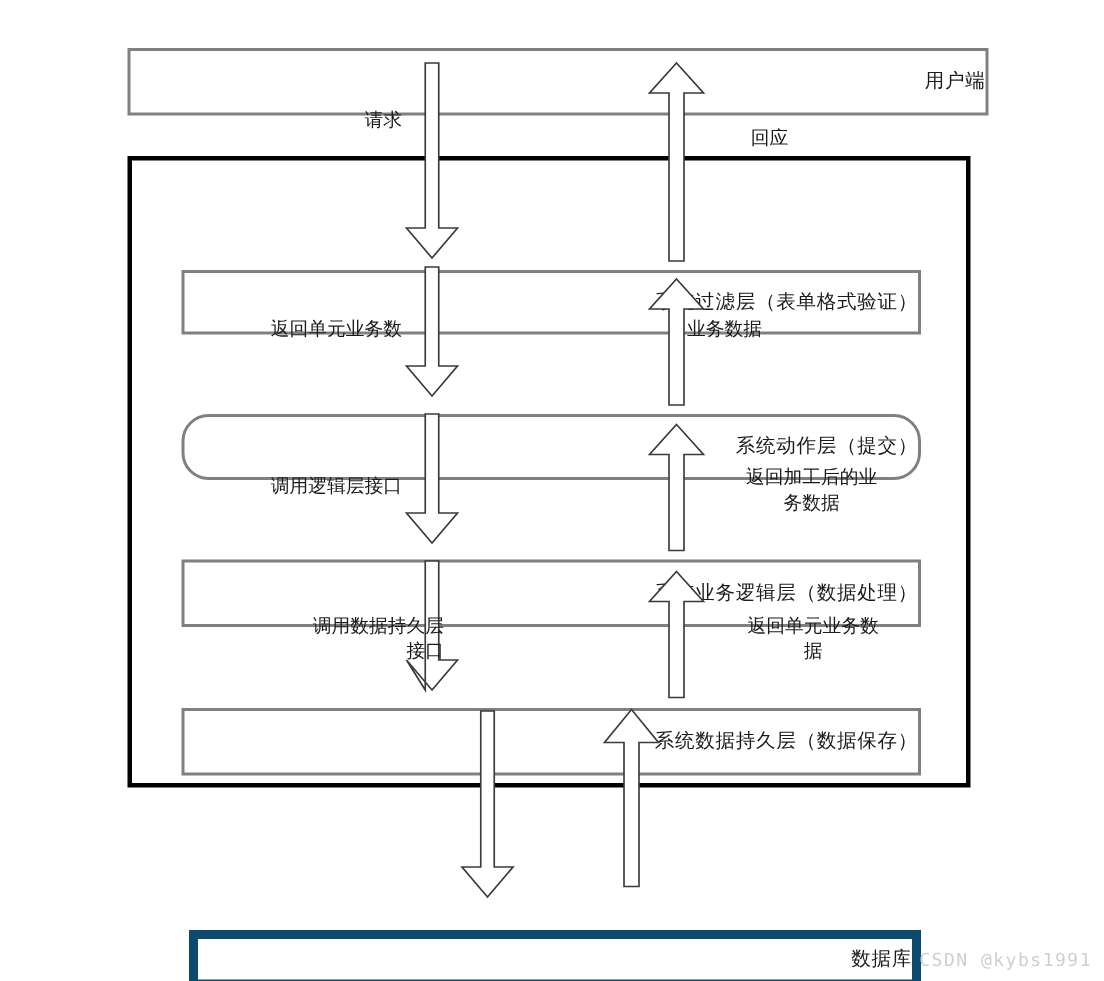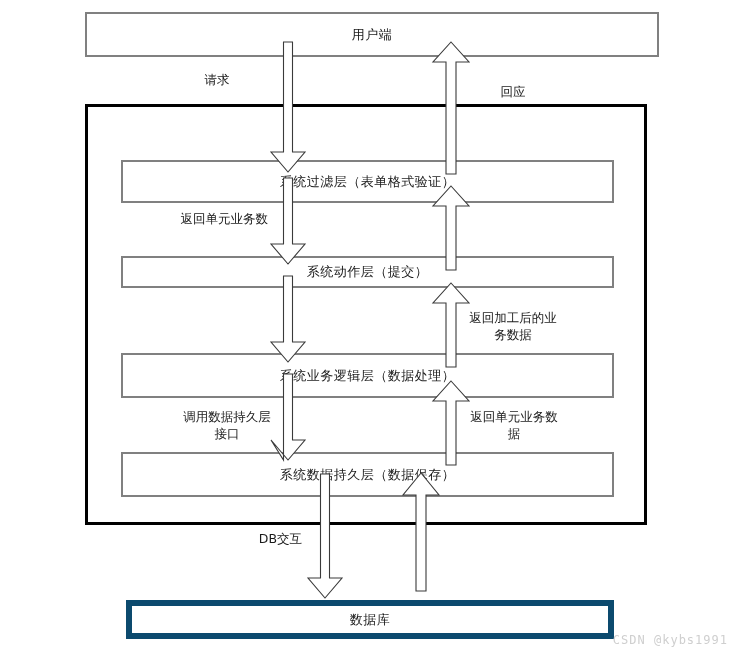--- a/index.html
+++ b/index.html
@@ -17,22 +17,23 @@
     background: #ffffff;
     overflow: hidden;
   }
   .box {
     position: absolute;
     box-sizing: border-box;
     border: 2px solid #808080;
     background: transparent;
     display: flex;
     align-items: center;
-    justify-content: center;
+    justify-content: flex-end;
     z-index: 3;
+    margin-top: 20px;
   }
   .box-label {
     font-size: 13px;
     color: #1a1a1a;
     letter-spacing: 0.5px;
     white-space: nowrap;
     line-height: 1.2;
   }
   .client-box {
     left: 85px;
@@ -57,21 +58,21 @@
     box-sizing: border-box;
     border: 3px solid #000000;
     background: transparent;
     z-index: 2;
   }
   .layer-box {
     left: 121px;
     width: 493px;
   }
   .layer1 { top: 160px; height: 43px; }
-  .layer2 { top: 256px; height: 32px; }
+  .layer2 { top: 256px; height: 44px; border-radius: 18px; }
   .layer3 { top: 353px; height: 45px; }
   .layer4 { top: 452px; height: 45px; }
 
   .arrow-svg {
     position: absolute;
     overflow: visible;
     z-index: 5;
   }
   .arrow-shape {
     fill: #ffffff;
@@ -80,21 +81,21 @@
   }
   .edge-label {
     position: absolute;
     font-size: 12.5px;
     color: #1a1a1a;
     line-height: 1.35;
     white-space: pre-line;
     z-index: 6;
   }
   .edge-label.right-align { text-align: right; }
-  .edge-label.center-align { text-align: center; }
+  .edge-label.center-align { text-align: center; margin-left: 28px; }
   .watermark {
     position: absolute;
     right: 8px;
     bottom: 7px;
     font-size: 12px;
     color: #cfcfcf;
     letter-spacing: 1px;
     font-family: "DejaVu Sans Mono", "Liberation Mono", monospace;
     z-index: 8;
   }
@@ -123,62 +124,63 @@
     <span class="box-label">系统数据持久层（数据保存）</span>
   </div>
 
   <div class="box db-box">
     <span class="box-label">数据库</span>
   </div>
 
   <svg class="arrow-svg" style="left:268px; top:42px;" width="40" height="132" viewBox="0 0 40 132">
     <polygon class="arrow-shape" points="15.5,0 24.5,0 24.5,110 37,110 20,130 3,110 15.5,110"></polygon>
   </svg>
-  <div class="edge-label right-align" style="left:178px; top:72px; width:78px;text-align:center;">请求</div>
+  <div class="edge-label right-align" style="left:190px; top:72px; width:78px;">请求</div>
 
   <svg class="arrow-svg" style="left:430px; top:42px;" width="42" height="134" viewBox="0 0 42 134">
     <polygon class="arrow-shape" points="21,0 39,20 26,20 26,132 16,132 16,20 3,20"></polygon>
   </svg>
   <div class="edge-label" style="left:458px; top:84px; width:110px;text-align:center;">回应</div>
 
   <svg class="arrow-svg" style="left:268px; top:178px;" width="40" height="88" viewBox="0 0 40 88">
     <polygon class="arrow-shape" points="15.5,0 24.5,0 24.5,66 37,66 20,86 3,66 15.5,66"></polygon>
   </svg>
   <div class="edge-label right-align" style="left:122px; top:211px; width:146px;">返回单元业务数</div>
 
   <svg class="arrow-svg" style="left:430px; top:186px;" width="42" height="86" viewBox="0 0 42 86">
     <polygon class="arrow-shape" points="21,0 39,20 26,20 26,84 16,84 16,20 3,20"></polygon>
   </svg>
+  <div class="edge-label" style="left:458px; top:211px; width:120px;">业务数据</div>
 
   <svg class="arrow-svg" style="left:268px; top:276px;" width="40" height="88" viewBox="0 0 40 88">
     <polygon class="arrow-shape" points="15.5,0 24.5,0 24.5,66 37,66 20,86 3,66 15.5,66"></polygon>
   </svg>
+  <div class="edge-label right-align" style="left:122px; top:316px; width:146px;">调用逻辑层接口</div>
 
   <svg class="arrow-svg" style="left:430px; top:283px;" width="42" height="86" viewBox="0 0 42 86">
     <polygon class="arrow-shape" points="21,0 39,20 26,20 26,84 16,84 16,20 3,20"></polygon>
   </svg>
   <div class="edge-label center-align" style="left:458px; top:310px; width:110px;">返回加工后的业
 务数据</div>
 
   <svg class="arrow-svg" style="left:268px; top:374px;" width="40" height="88" viewBox="0 0 40 88">
     <polygon class="arrow-shape" points="15.5,0 24.5,0 24.5,66 37,66 20,86 3,66 15.5,86"></polygon>
   </svg>
-  <div class="edge-label center-align" style="left:174px; top:409px; width:106px;">调用数据持久层
+  <div class="edge-label center-align" style="left:162px; top:409px; width:106px;text-align:right;">调用数据持久层
 接口</div>
 
   <svg class="arrow-svg" style="left:430px; top:381px;" width="42" height="86" viewBox="0 0 42 86">
     <polygon class="arrow-shape" points="21,0 39,20 26,20 26,84 16,84 16,20 3,20"></polygon>
   </svg>
   <div class="edge-label center-align" style="left:458px; top:409px; width:112px;">返回单元业务数
 据</div>
 
   <svg class="arrow-svg" style="left:305px; top:474px;" width="42" height="126" viewBox="0 0 42 126">
     <polygon class="arrow-shape" points="15.5,0 24.5,0 24.5,104 37,104 20,124 3,104 15.5,104"></polygon>
   </svg>
-  <div class="edge-label right-align" style="left:180px; top:531px; width:122px;">DB交互</div>
 
   <svg class="arrow-svg" style="left:399px; top:473px;" width="44" height="120" viewBox="0 0 44 120">
     <polygon class="arrow-shape" points="22,0 40,22 27,22 27,118 17,118 17,22 4,22"></polygon>
   </svg>
 
   <div class="watermark">CSDN @kybs1991</div>
 
 </div>
 
 </body></html>

